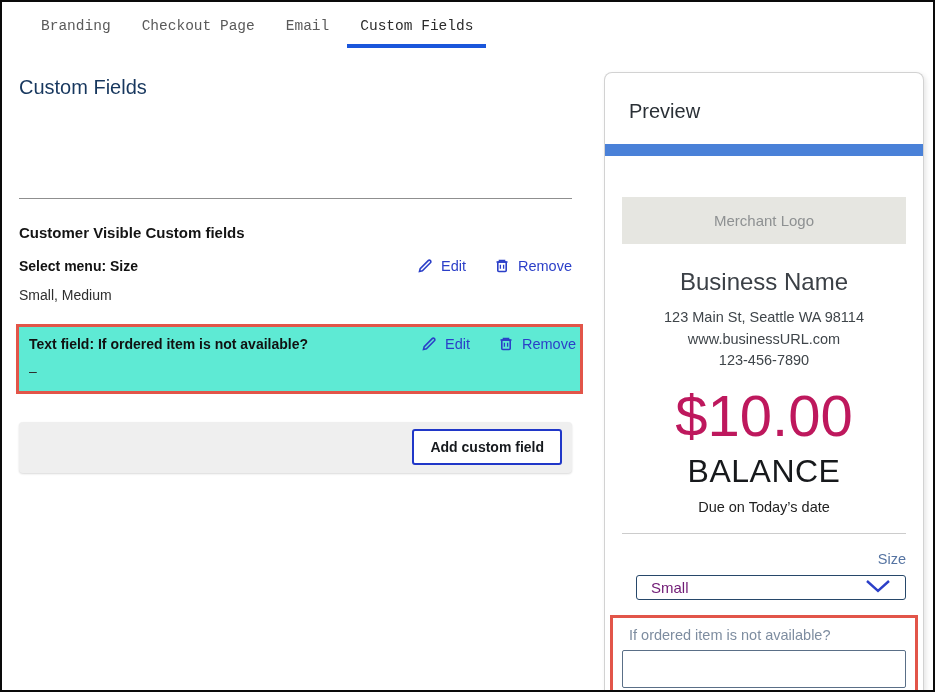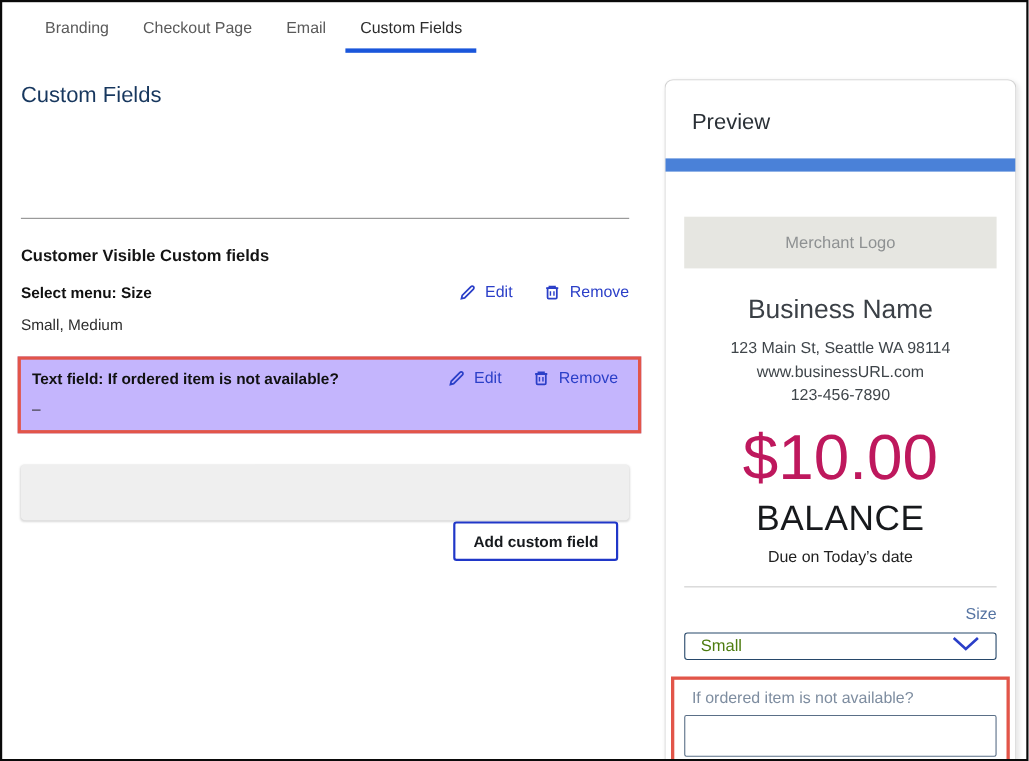--- a/index.html
+++ b/index.html
@@ -4,67 +4,67 @@
 <style>
   * { margin:0; padding:0; box-sizing:border-box; }
   html,body { width:935px; height:692px; }
   body { font-family:"Liberation Sans", sans-serif; background:#fff; }
   .screen { position:relative; width:935px; height:692px; background:#fff;
             border:2px solid #0a0a0a; overflow:hidden; }
 
   
   .tabs { position:absolute; top:10px; left:26px; display:flex; }
   .tab { padding:6px 13px 10px; margin-right:5px; font-size:14.5px; color:#5a5a5a;
-         cursor:pointer; border-bottom:4px solid transparent; }
+         cursor:pointer; border-bottom:4px solid transparent;font-family:Liberation Mono, monospace; }
   .tab.active { color:#2b2b2b; border-bottom-color:#1a56db; }
 
   
   .page-title { position:absolute; top:74px; left:17px; font-size:20px; color:#17375e; }
   .left-divider { position:absolute; top:196px; left:17px; width:553px; height:1px; background:#8f8f8f; }
   .section-heading { position:absolute; top:222px; left:17px; font-size:15px; font-weight:700; color:#141414; }
 
   .row-head { display:flex; justify-content:space-between; align-items:center;gap:27px; }
   .row-title { font-size:14px; font-weight:700; color:#111; }
   .links { display:flex; gap:28px; }
   .link { display:flex; align-items:center; gap:8px; color:#2b3fc8; font-size:14.5px; cursor:pointer; }
   .link svg { display:block; }
 
   .row1 { position:absolute; top:256px; left:17px; width:553px; }
   .row-value { margin-top:13px; font-size:14px; color:#2e2e2e; }
 
   .row2-box { position:absolute; top:322px; left:14px; width:567px; height:70px;
-              border:3px solid #e25549; padding:9px 18px 0 10px; background:#c4b5fd; }
+              border:3px solid #e25549; padding:9px 4px 0 10px; background:#5eead4; }
   .row2-box .row-value { margin-top:11px; }
 
   .add-bar { position:absolute; top:420px; left:17px; width:553px; height:51px;
              background:#efefef; border-radius:4px; box-shadow:0 1px 2px rgba(0,0,0,0.15); }
   .add-btn { position:absolute; right:10px; top:7px; height:36px; padding:0 16px;
              background:#fff; border:2px solid #2037c8; border-radius:3px;
              font-size:14px; font-weight:600; color:#16191d; cursor:pointer;
-             font-family:"Liberation Sans", sans-serif;margin-top:45px; }
+             font-family:"Liberation Sans", sans-serif; }
 
   
   .preview-panel { position:absolute; top:70px; left:602px; width:320px; bottom:-2px;
                    background:#fff; border:1px solid #d2d2d2; border-bottom:none;
                    border-radius:8px 8px 0 0; box-shadow:2px 2px 5px rgba(0,0,0,0.10); }
   .preview-header { padding:27px 24px 21px; font-size:20px; color:#2a3036; }
   .preview-bar { height:12px; background:#4a81d8; }
   .preview-body { padding:15px 17px; }
   .logo-box { margin-top:26px; height:47px; background:#e6e6e1; display:flex;
               align-items:center; justify-content:center; font-size:15px; color:#8e9192; }
   .biz-name { margin-top:24px; text-align:center; font-size:24px; color:#3b4046; }
   .biz-info { margin-top:11px; text-align:center; font-size:14.5px; color:#3f454a; line-height:21.5px; }
   .amount { margin-top:10px; text-align:center; font-size:58px; color:#be185d; }
   .balance { margin-top:4px; text-align:center; font-size:32px; color:#17191c; letter-spacing:0.5px; }
   .due { margin-top:9px; text-align:center; font-size:14.5px; color:#222; }
   .preview-divider { margin-top:18px; height:1px; background:#cccccc; }
   .size-label { margin-top:17px; font-size:14.5px; color:#5674a2;text-align:right; }
   .size-select { margin-top:8px; height:25px; border:1px solid #27486a; border-radius:3px;
                  display:flex; align-items:center; justify-content:space-between;
-                 padding:0 14px; font-size:15px; color:#4d7c0f; background:#fff; cursor:pointer; }
+                 padding:0 14px; font-size:15px; color:#701a75; background:#fff; cursor:pointer;margin-left:14px; }
   .preview-redbox { margin:15px -12px 0 -12px; border:3px solid #e25549; padding:9px 9px 10px 9px; }
   .redbox-label { margin-left:7px; font-size:14.5px; color:#7e8da0; }
   .redbox-input { display:block; margin-top:7px; width:100%; height:38px;
                   border:1px solid #5a6f87; border-radius:2px; background:#fff;
                   font-family:"Liberation Sans", sans-serif; font-size:14px; padding:0 8px; }
 </style>
 </head>
 <body>
 
 <div class="screen">

